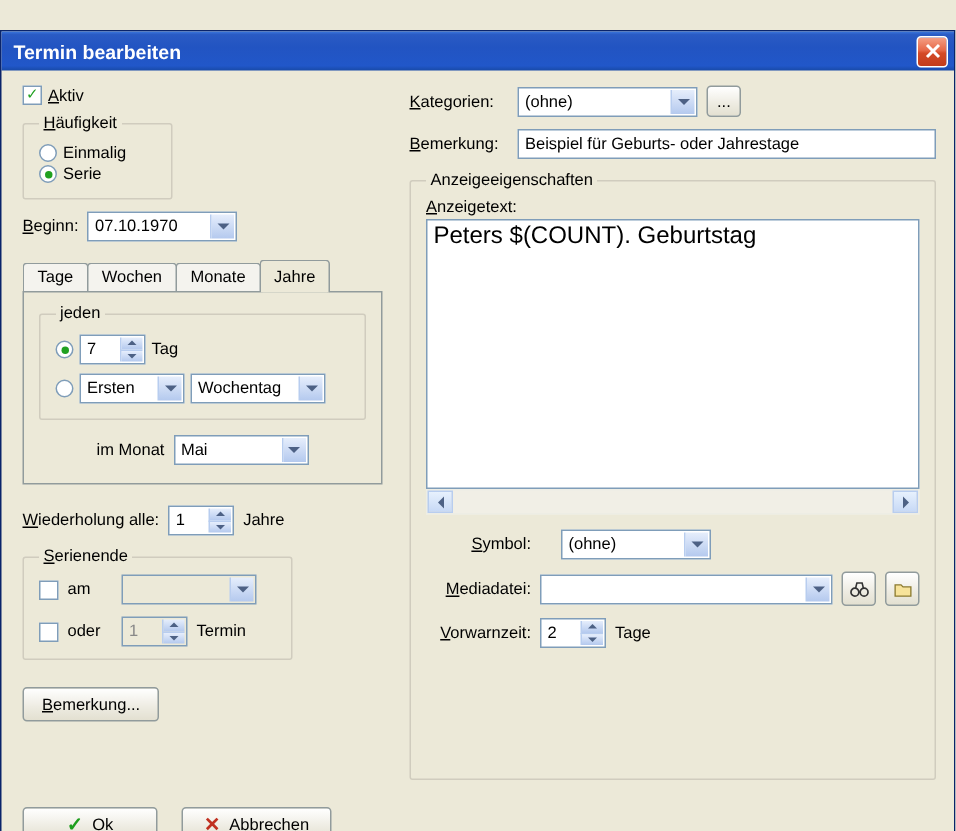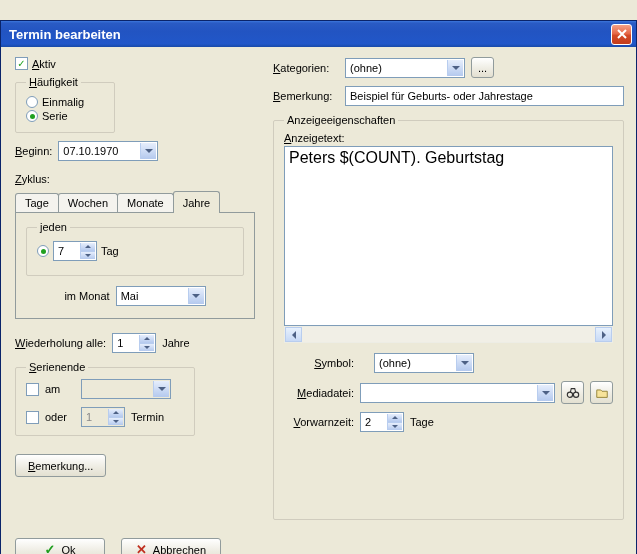--- a/index.html
+++ b/index.html
@@ -185,40 +185,50 @@
 
         <div class="field-row">
           <span class="label underlined">Beginn:</span>
           <span class="combo" style="width:100px;">
             <span>07.10.1970</span>
             <span class="combo-arrow"></span>
           </span>
         </div>
 
         <div class="tabs-wrap">
-          <div class="label underlined" style="margin-bottom:6px;">Zyklus:</div>
           <div class="tabs">
             <div class="tab">Tage</div>
             <div class="tab">Wochen</div>
             <div class="tab">Monate</div>
             <div class="tab active">Jahre</div>
           </div>
           <div class="tab-body">
             <fieldset>
               <legend>jeden</legend>
               <div class="radio-row" style="margin-bottom:6px;">
                 <span class="radio checked"></span>
                 <span class="spinner">
                   <span>7</span>
                   <span class="spin-btns">
                       <span class="spin-btn up"></span>
                       <span class="spin-btn down"></span>
                     </span>
                 </span>
                 <span>Tag</span>
+              </div>
+              <div class="radio-row">
+                <span class="radio"></span>
+                <span class="combo" style="width:70px;">
+                  <span>Ersten</span>
+                  <span class="combo-arrow"></span>
+                </span>
+                <span class="combo" style="width:90px;">
+                  <span>Wochentag</span>
+                  <span class="combo-arrow"></span>
+                </span>
               </div>
             </fieldset>
             <div class="field-row" style="justify-content:center; margin:10px 0 2px 0;">
               <span>im Monat</span>
               <span class="combo" style="width:90px;">
                 <span>Mai</span>
                 <span class="combo-arrow"></span>
               </span>
             </div>
           </div>

